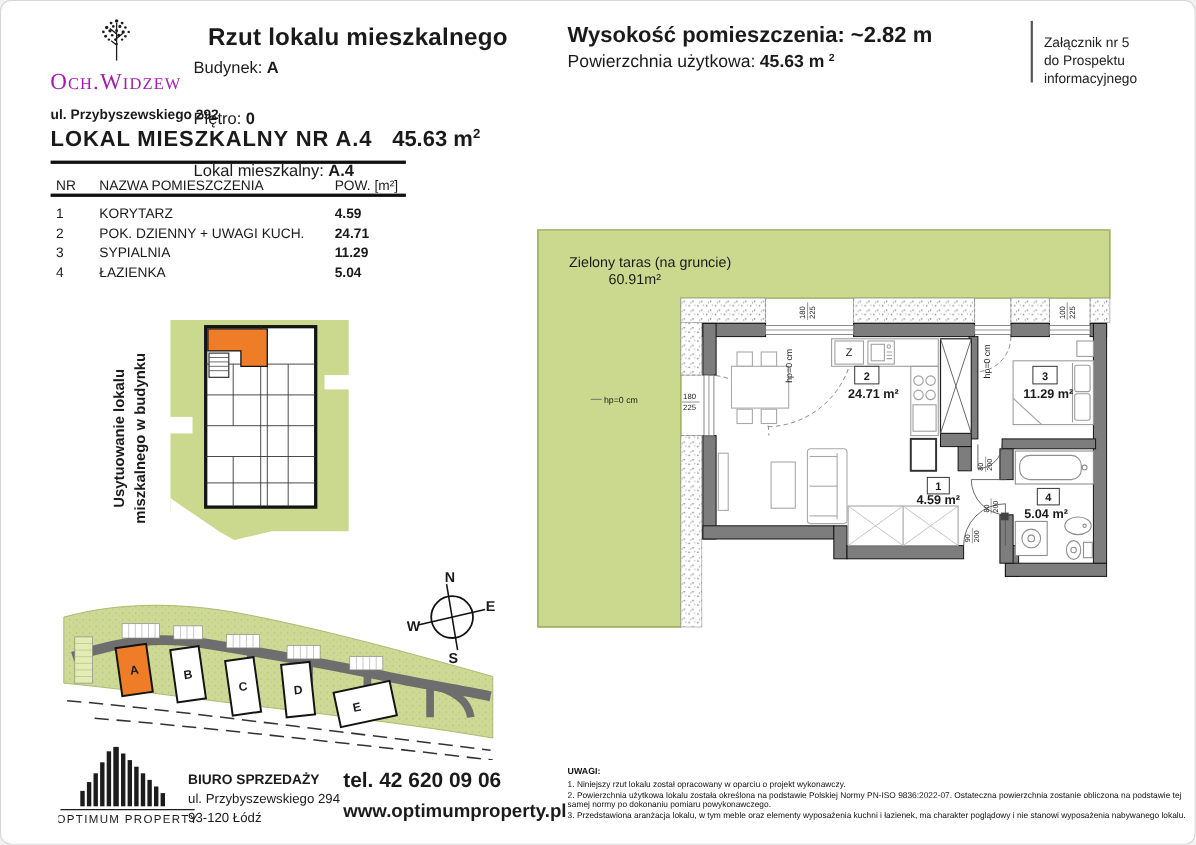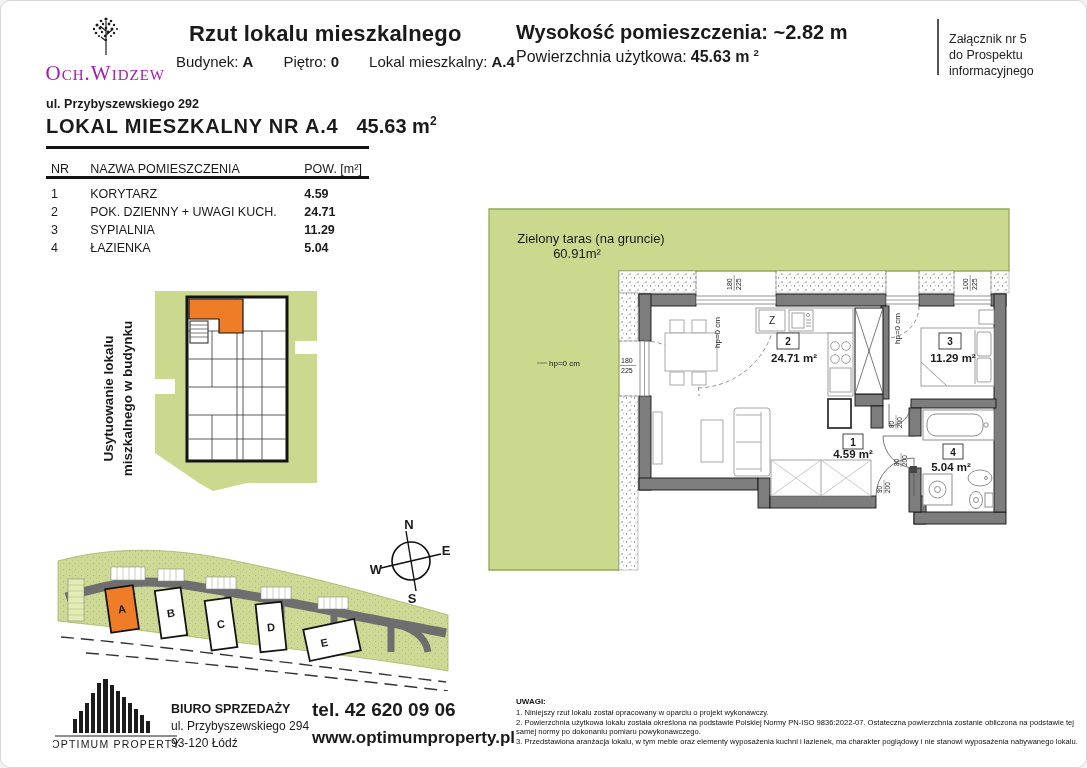--- a/index.html
+++ b/index.html
@@ -70,21 +70,21 @@
           <circle cx="62" cy="27" r="1.3"></circle>
         <circle cx="68" cy="27" r="1.1"></circle>
           <circle cx="63" cy="31" r="1.1"></circle>
       </g>
       <path d="M63,12 L63,46 M63,22 L57,17 M63,26 L69,21 M63,32 L58,28" stroke="#1c1c1c" stroke-width="1.2" fill="none"></path>
     </svg>
     <div class="brand-name">Och.Widzew</div>
   </div>
 
   <div class="abs doc-title" style="left:188px;top:20px;">Rzut lokalu mieszkalnego</div>
-  <div class="abs sub-row" style="left:175px;top:52px;">
+  <div class="abs sub-row" style="left:175px;top:52px;flex-direction:column;">
     <span><span>Budynek:</span><b>A</b></span>
     <span><span>Piętro:</span><b>0</b></span>
     <span><span>Lokal mieszkalny:</span><b>A.4</b></span>
   </div>
 
   <div class="abs hdr-line1" style="left:515px;top:20px;">
     <span>Wysokość pomieszczenia:</span> <span>~2.82 m</span>
   </div>
   <div class="abs hdr-line2" style="left:515px;top:46px;">
     <span>Powierzchnia użytkowa:</span><b>45.63 m</b><sup><b>2</b></sup>

